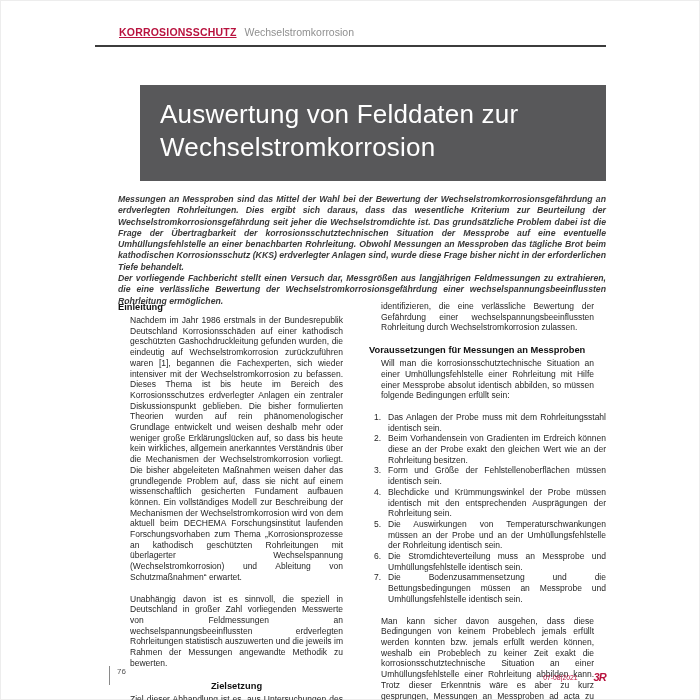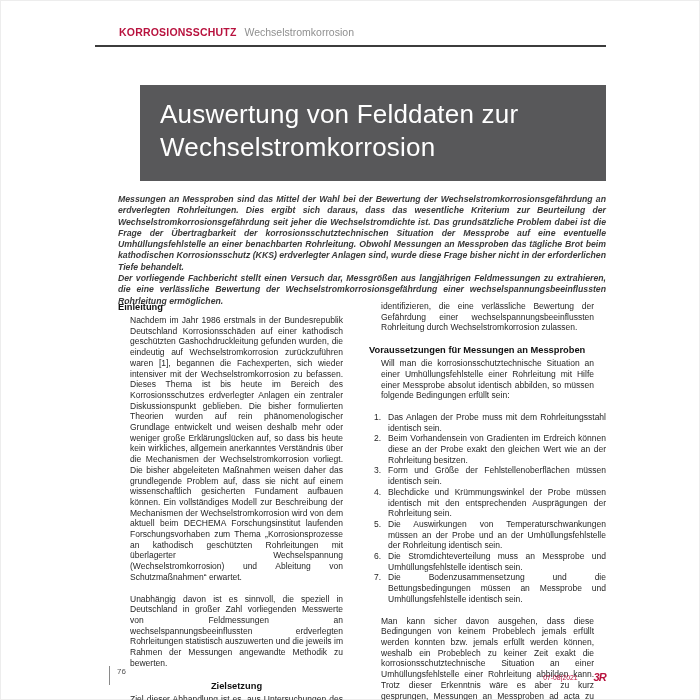--- a/index.html
+++ b/index.html
@@ -5,21 +5,21 @@
   html,body{margin:0;padding:0;}
   body{
     width:700px;height:700px;background:#ffffff;position:relative;
     font-family:"Liberation Sans", sans-serif;
     -webkit-hyphens:auto;hyphens:auto;
   }
   .page{position:absolute;inset:0;background:#fff;box-shadow:inset 0 0 0 1px #ededed;}
 
   
   .kicker-row{position:absolute;left:119px;top:26px;font-size:10.5px;white-space:nowrap;}
-  .kicker{font-weight:bold;color:var(--brand_red,#b8123e);letter-spacing:.2px;}
+  .kicker{font-weight:bold;color:var(--brand_red,#b8123e);letter-spacing:.2px;text-decoration:underline;}
   .topic{color:#8f8f8f;margin-left:5px;}
   .kicker-rule{position:absolute;left:95px;right:94px;top:45px;height:2px;background:#3c3c3c;}
 
   
   .title-block{position:absolute;left:140px;top:85px;width:466px;height:96px;
     background:var(--title_bg,#58585a);box-sizing:border-box;padding:13px 36px 0 20px;}
   .title-block h1{margin:0;color:#ffffff;font-size:26px;font-weight:400;line-height:33px;letter-spacing:.2px;}
   .title-line{display:block;}
   .byline{margin:8px 0 0;color:#e9e9e9;font-size:8px;font-weight:400;}
 

